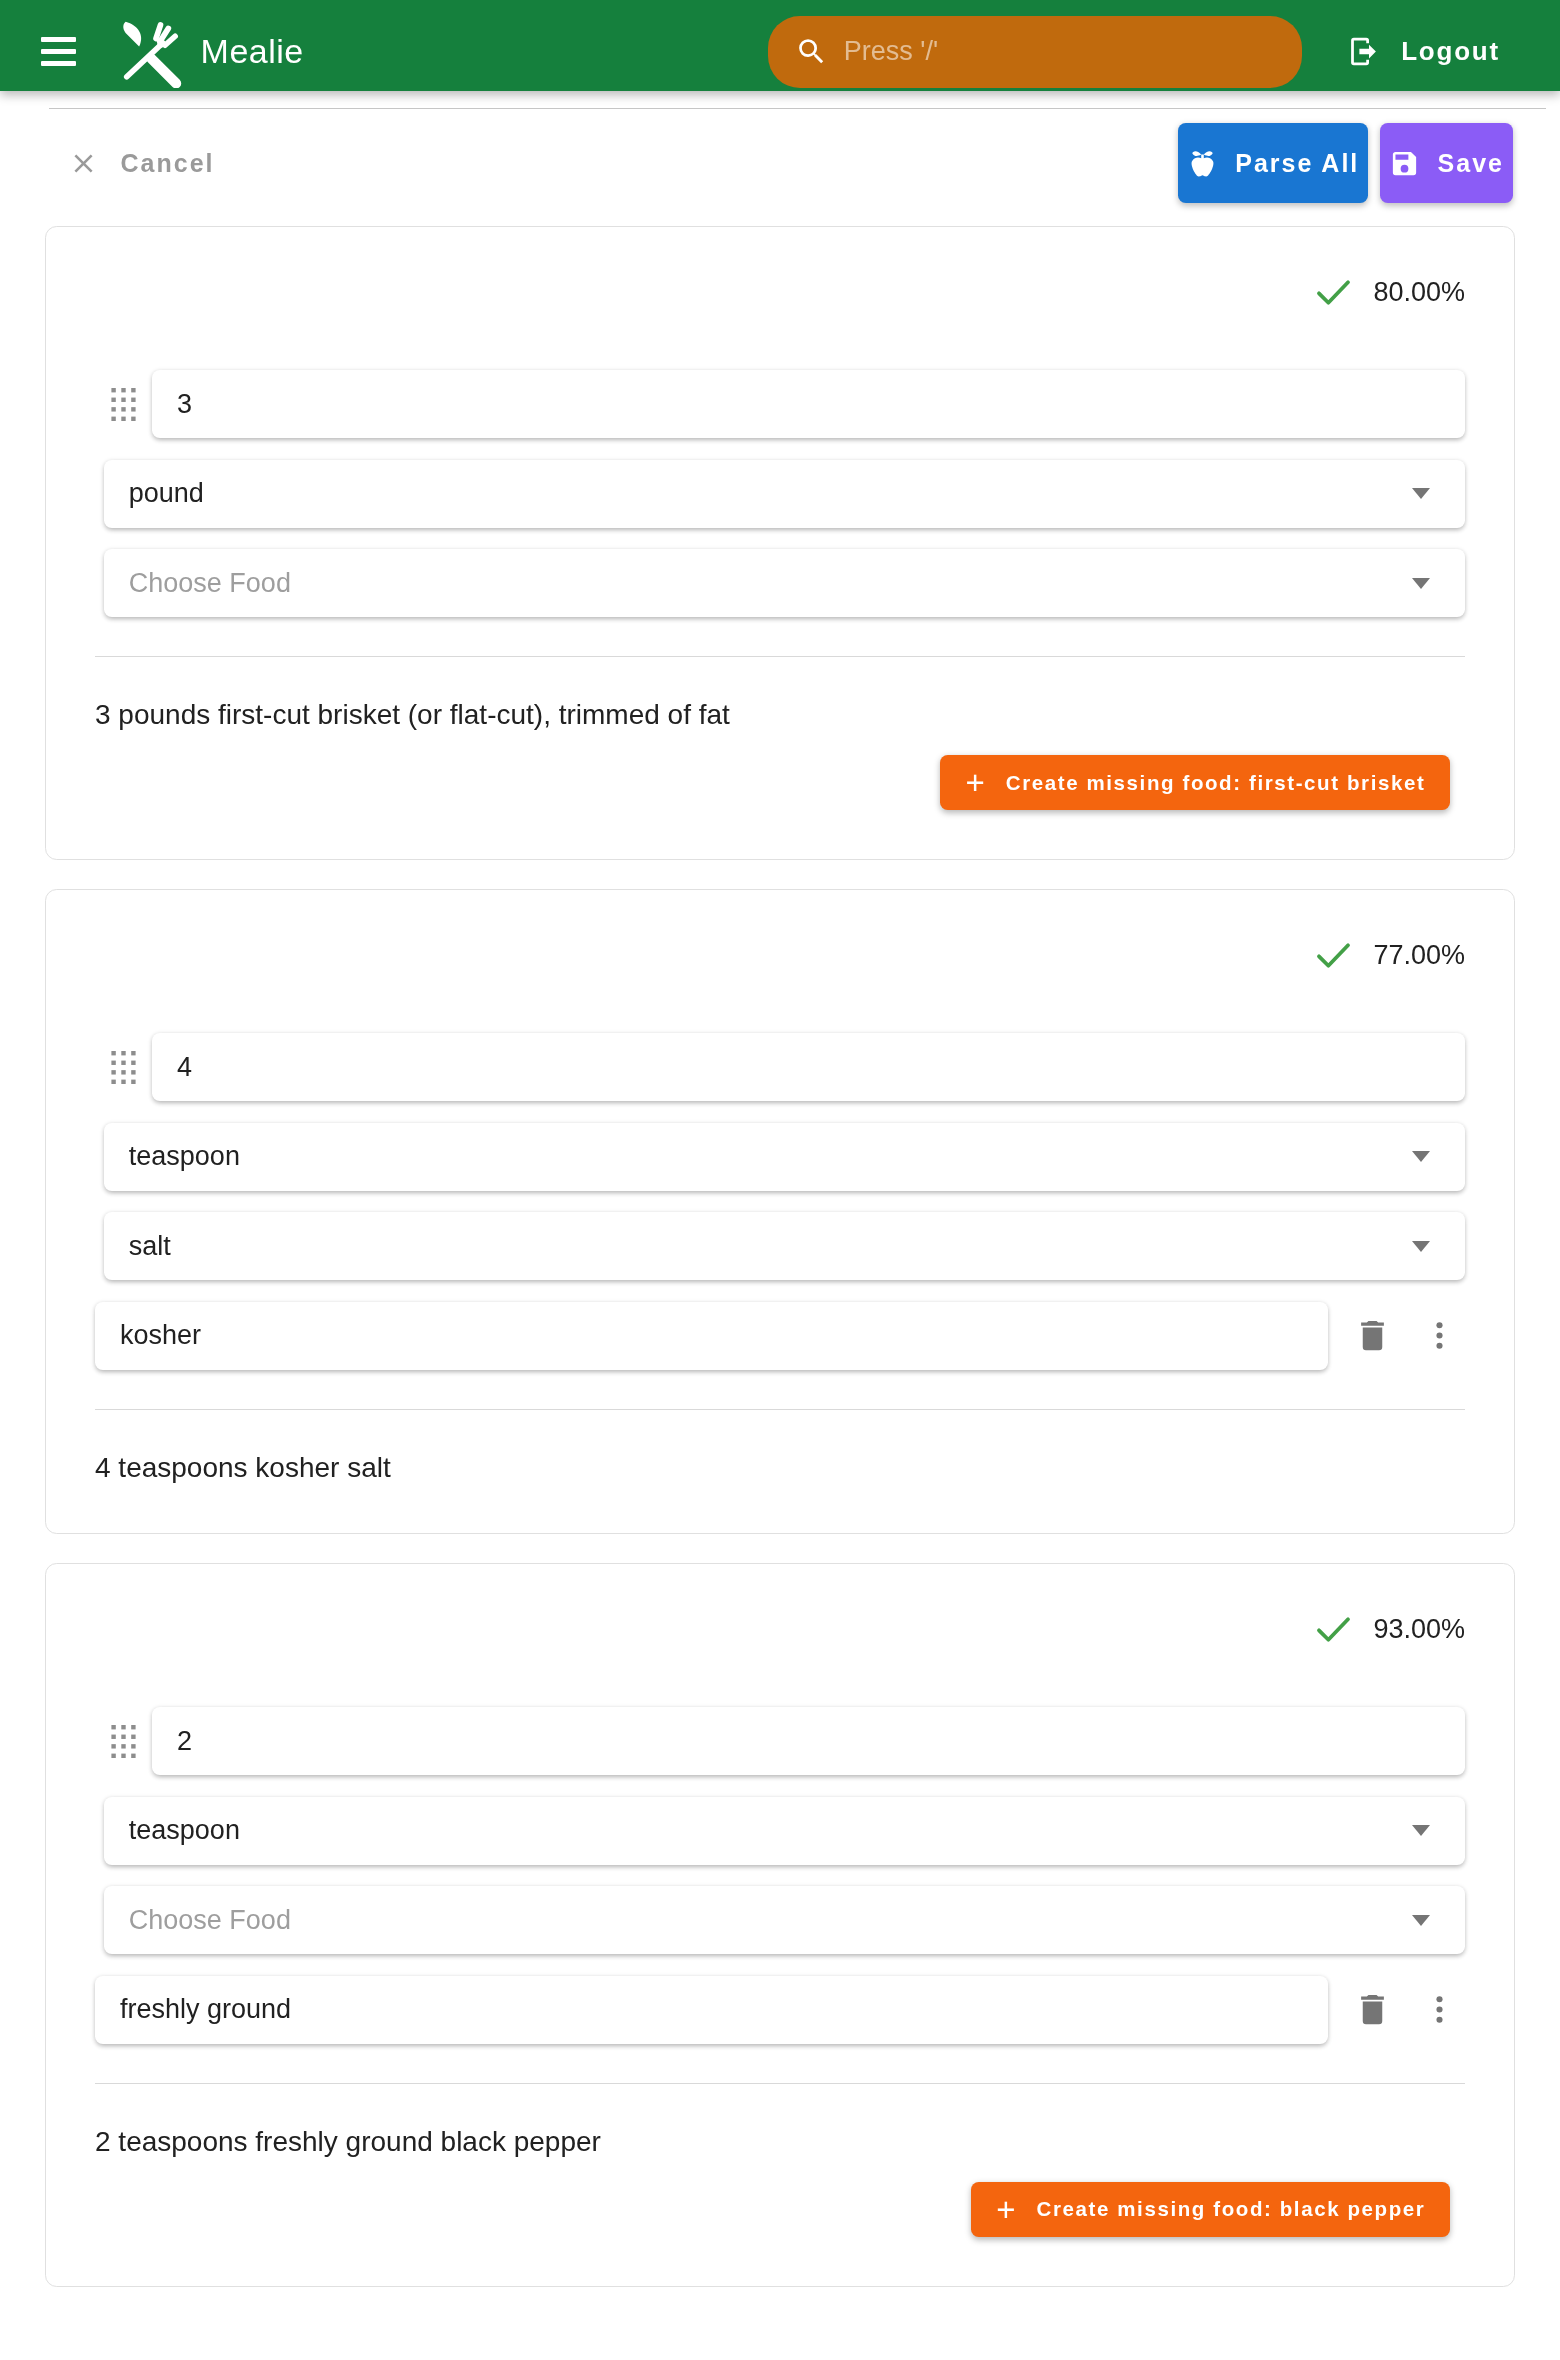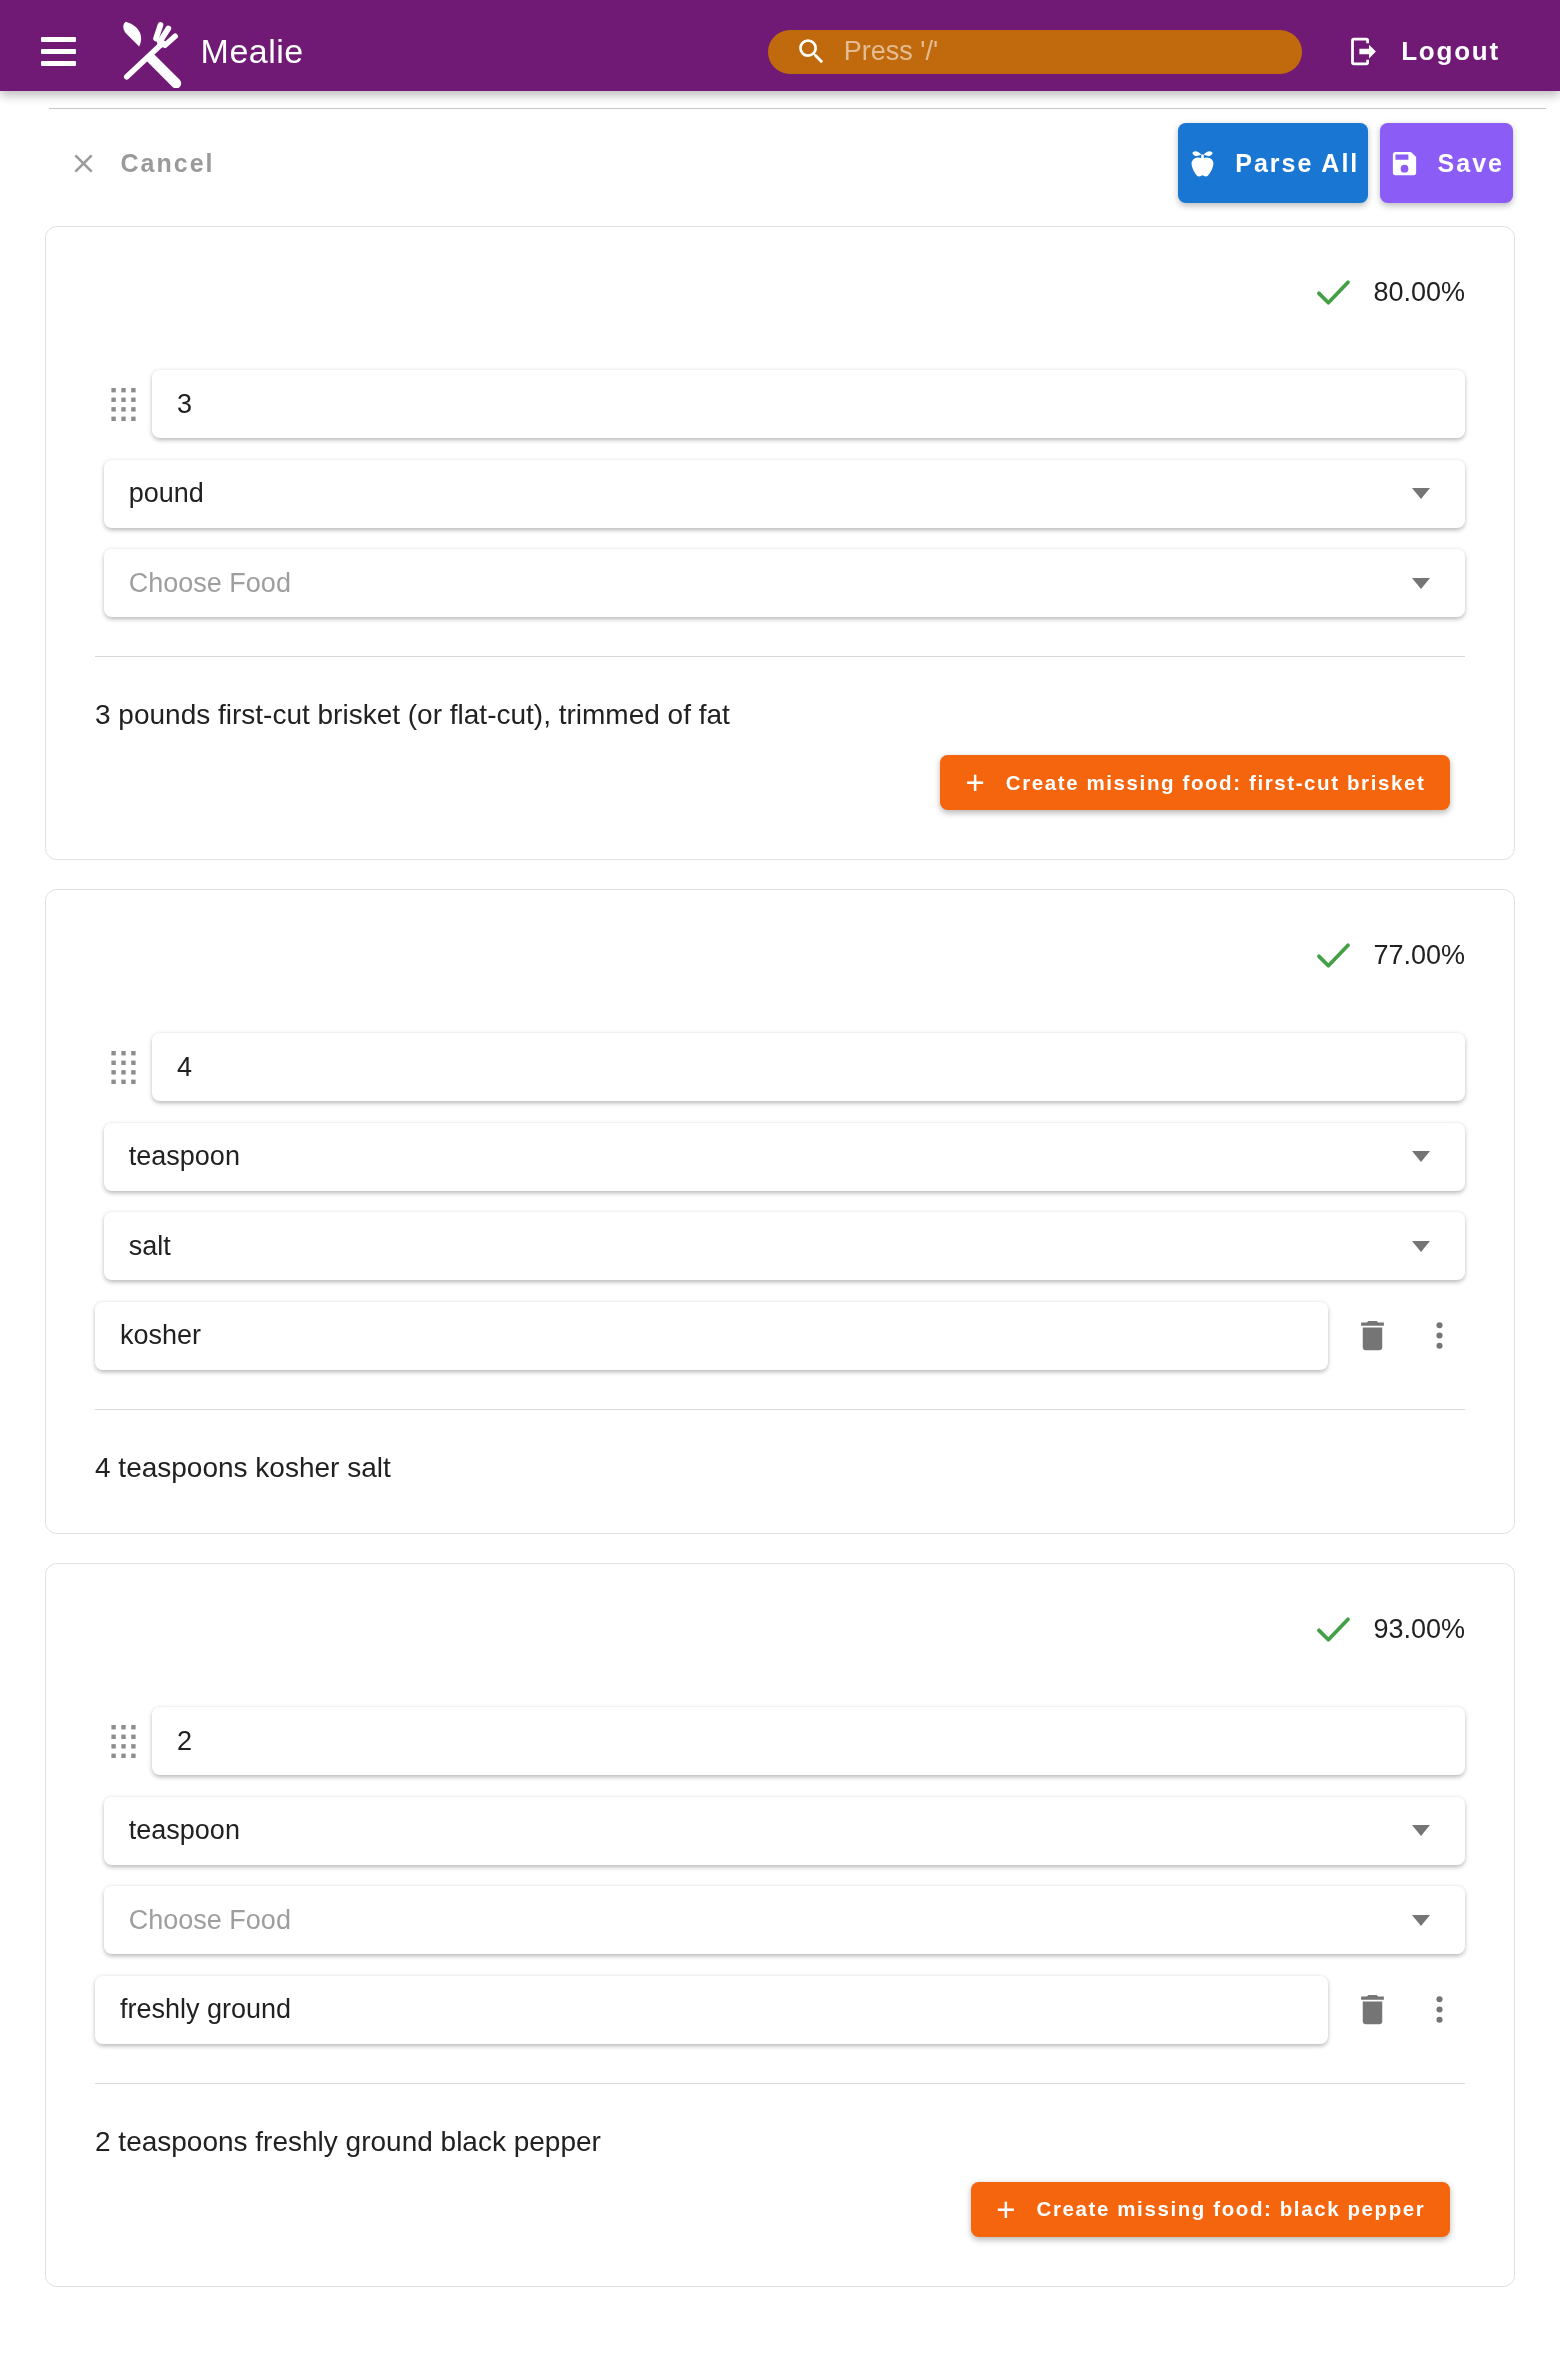--- a/index.html
+++ b/index.html
@@ -1,29 +1,29 @@
 <!DOCTYPE html>
 <html><head>
 <meta charset="utf-8">
 <style>
   * { box-sizing: border-box; margin: 0; padding: 0; }
   html, body { width: 1560px; height: 2360px; overflow: hidden; background: #fff; }
   body { font-family: "Liberation Sans", "DejaVu Sans", sans-serif; color: #212121; }
 
   
   .appbar {
-    height: 91px; background: #701a75; display: flex; align-items: center;
+    height: 91px; background: #15803d; display: flex; align-items: center;
     padding: 12px 60px 0 33px; box-shadow: 0 3.9px 9.8px rgba(0,0,0,0.28); position: relative; z-index: 5;
   }
   .hamburger { width: 51px; height: 51px; display: flex; flex-direction: column; justify-content: center; gap: 6.8px; background: none; border: none; cursor: pointer; }
   .hamburger span { display: block; width: 35px; height: 4.9px; background: #fff; border-radius: 1px; margin: 0 auto; }
   .brand { display: flex; align-items: center; gap: 17.6px; margin-left: 27px; cursor: pointer; }
   .brand-title { color: #fff; font-size: 34px; font-weight: 400; letter-spacing: 0.5px; }
   .searchbar {
-    margin-left: auto; width: 534px; height: 44px; border-radius: 32px;
+    margin-left: auto; width: 534px; height: 72px; border-radius: 32px;
     background: #C06A0D; display: flex; align-items: center; padding: 0 9.8px 0 27px;
   }
   .searchbar input {
     flex: 1; background: transparent; border: none; outline: none;
     font-size: 27px; color: #fff; font-family: inherit;
   }
   .searchbar input::placeholder { color: rgba(255,255,255,0.55); }
   .search-ic { margin-right: 15.6px; flex: 0 0 auto; }
   .logout-btn {
     margin-left: 45px; display: flex; align-items: center; gap: 21px;

